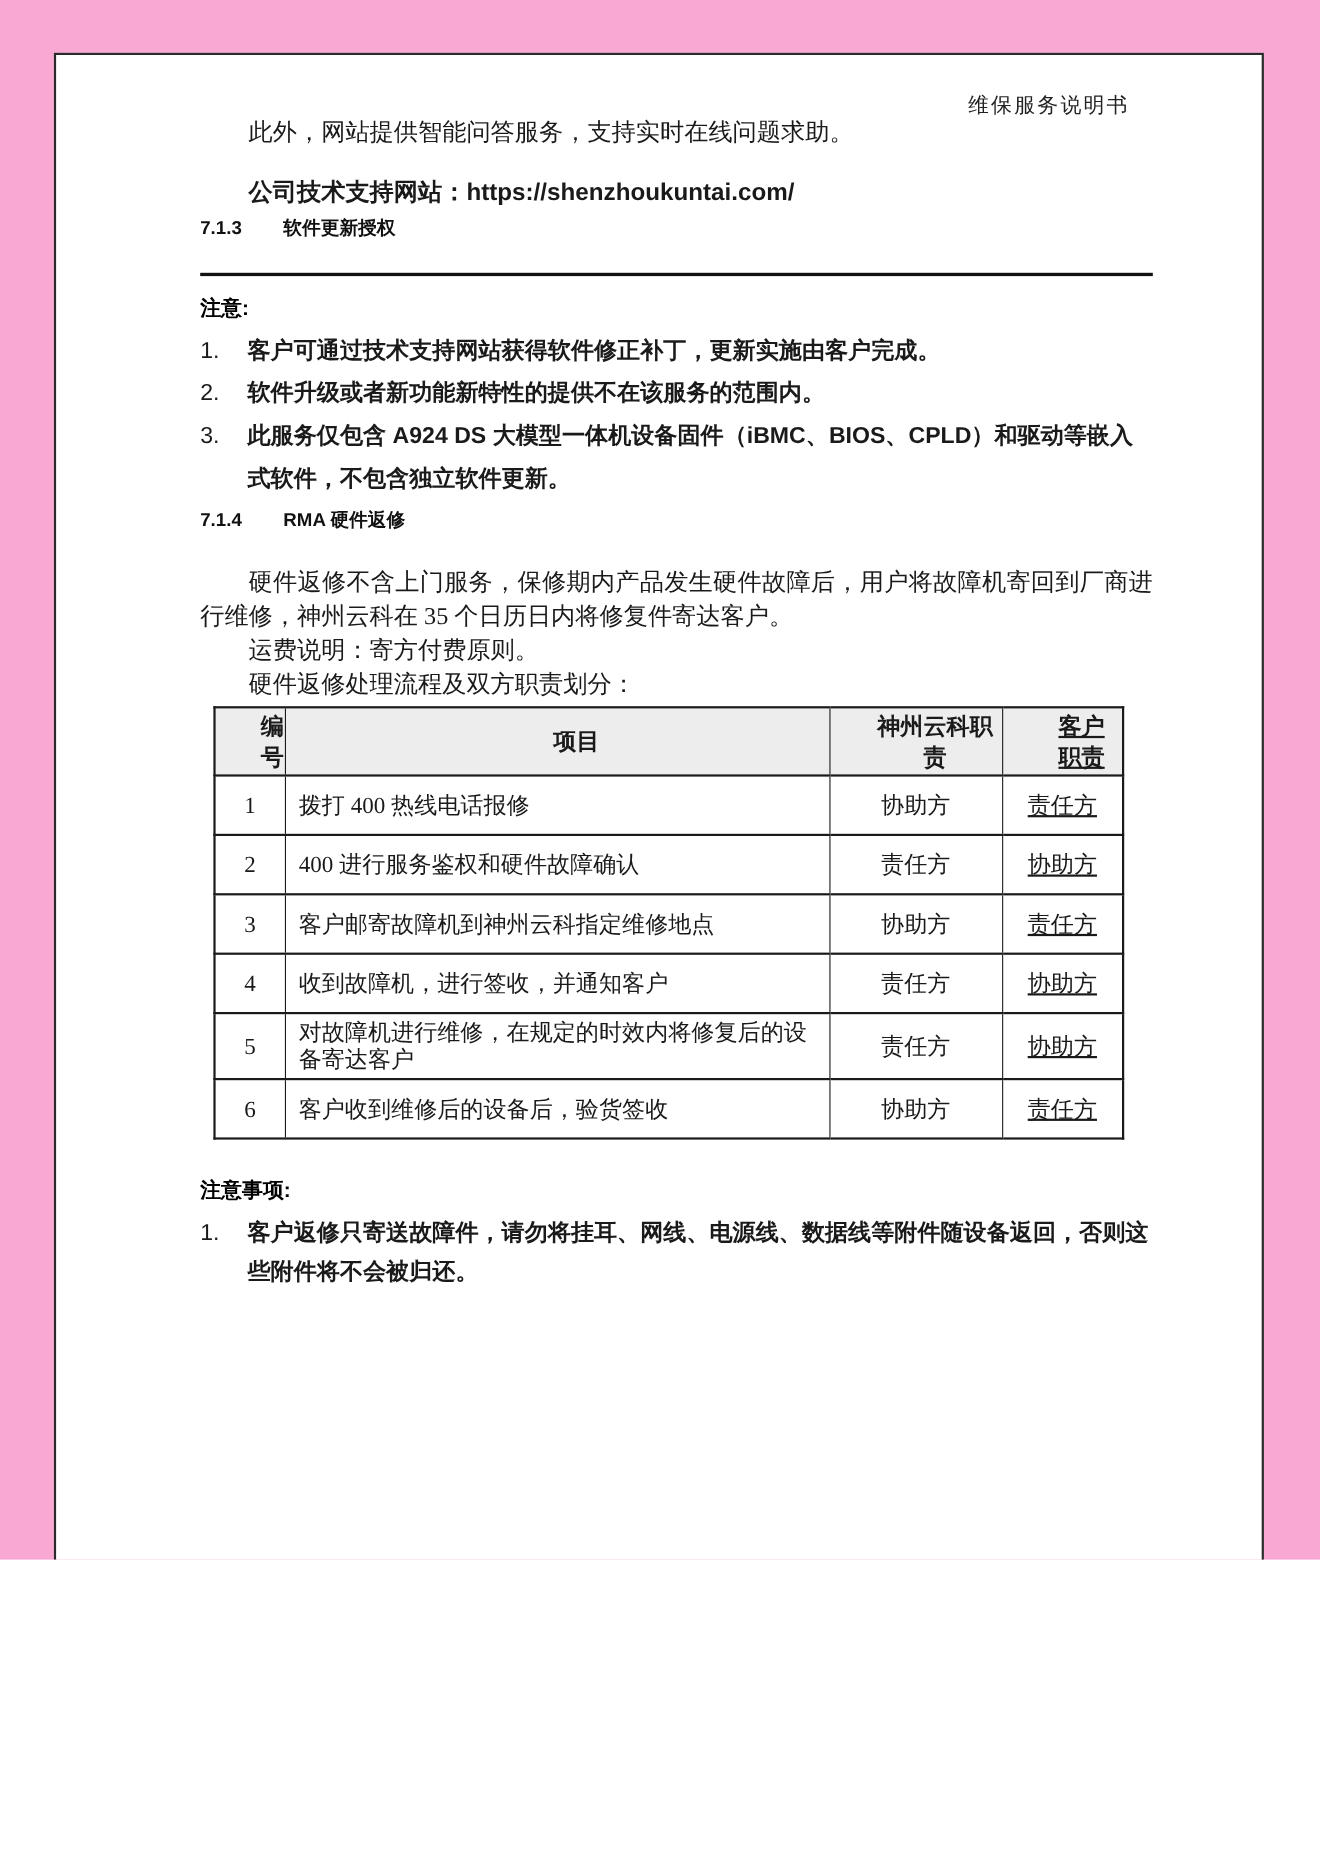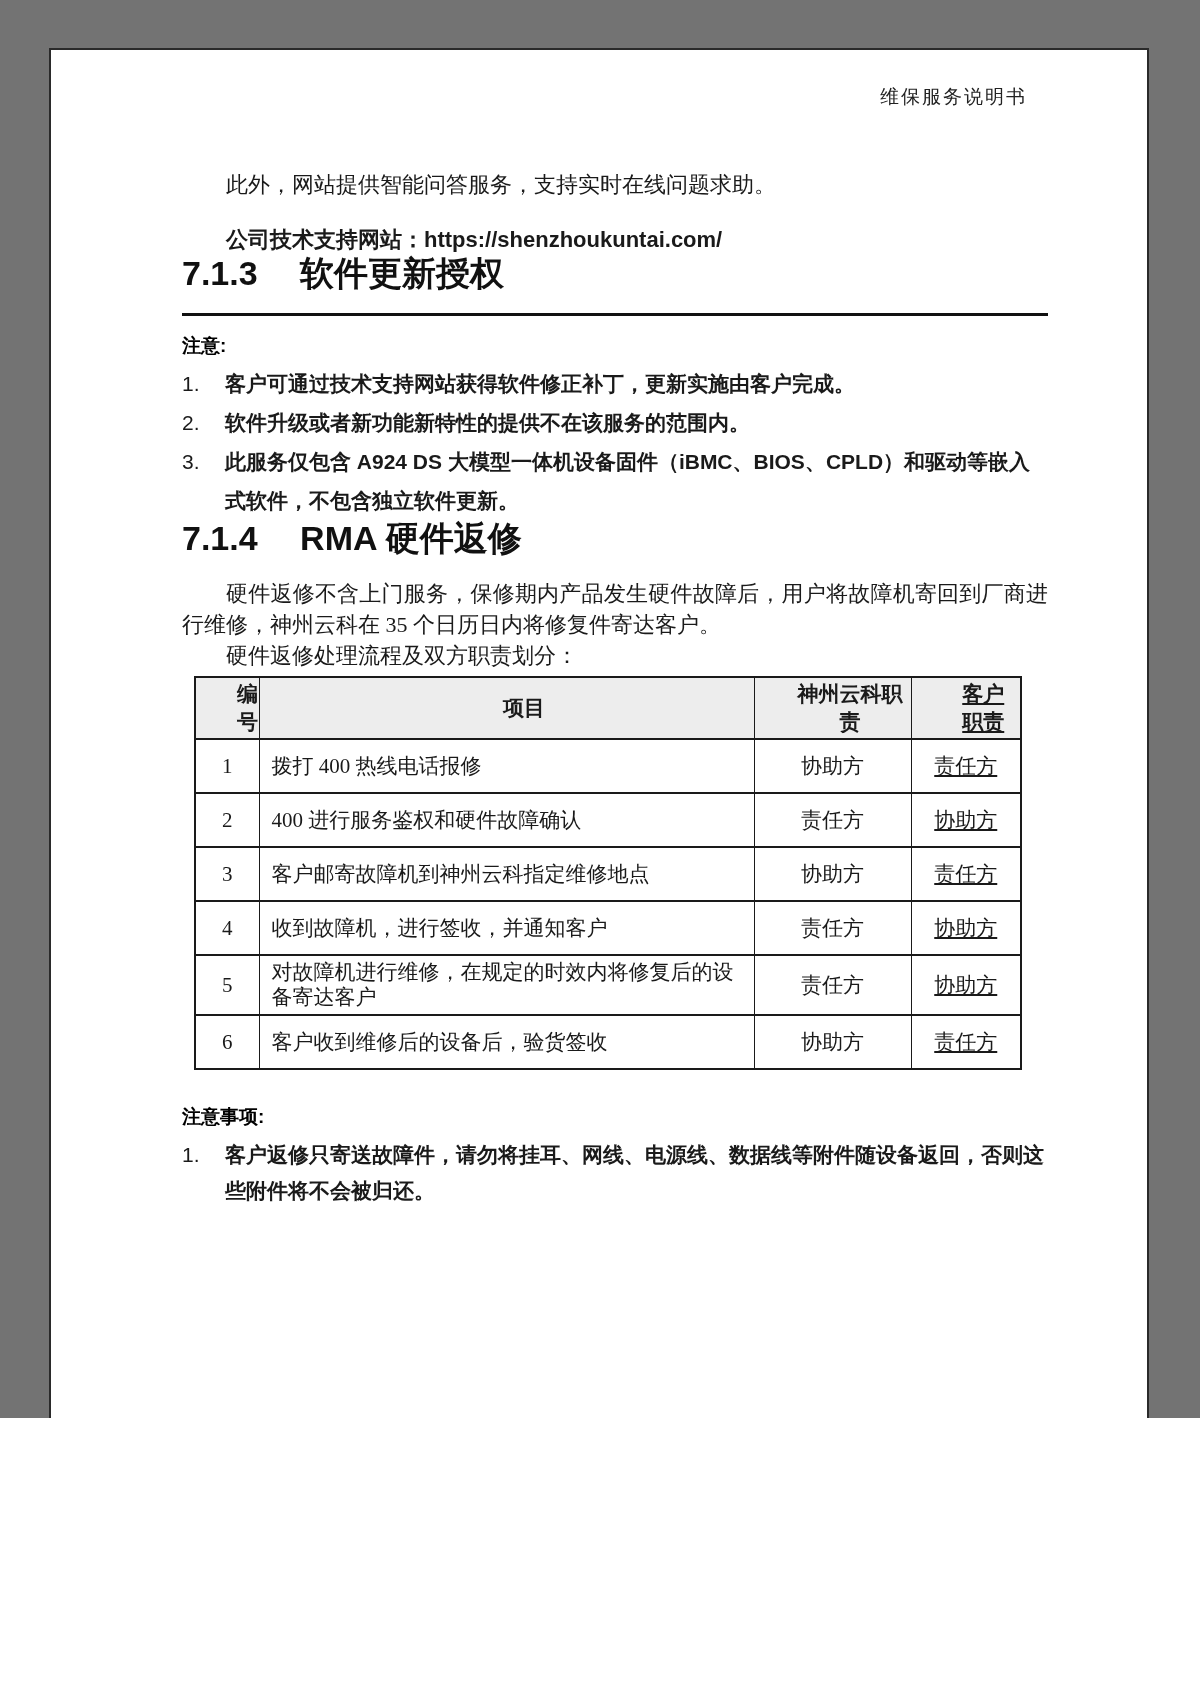--- a/index.html
+++ b/index.html
@@ -1,35 +1,35 @@
 <!DOCTYPE html>
 <html><head>
 <meta charset="utf-8">
 <style>
   html,body{margin:0;padding:0;background:#fff;}
   .page{
-    position:relative;width:1200px;height:1418px;background:#737373;
+    position:relative;width:1200px;height:1418px;background:#f9a8d4;
     overflow:hidden;color:#1a1a1a;
     font-family:"Liberation Sans",sans-serif;
   }
   .frame{
     position:absolute;left:49px;top:48px;width:1096px;height:1594px;
     border:2px solid #2a2a2a;background:#fff;
   }
   .doc-header{
     position:absolute;top:34px;right:120px;
     font-family:"Liberation Serif",serif;
     font-size:19px;line-height:26px;letter-spacing:2px;color:#222;
   }
   .content{position:absolute;left:131px;top:0;width:866px;}
   .p-sans{font-size:22px;line-height:30px;text-indent:2em;margin:0;}
-  .p1{margin-top:120px;}
+  .p1{margin-top:55px;}
   .p2{margin-top:25px;font-weight:bold;}
   h2.sec{
-    font-size:34px;line-height:36px;font-weight:600;margin:0;color:#111;
+    font-size:17px;line-height:36px;font-weight:600;margin:0;color:#111;
   }
   .h713{margin-top:40px;}
   .h714{margin-top:42px;}
   h2.sec .num{display:inline-block;margin-right:33px;font-weight:600;}
   .body713{
     font-size:22px;line-height:52px;text-indent:2em;text-align:justify;
     margin:16px 0 0 0;
   }
   .divider{margin-top:22px;height:3px;background:#111;width:100%;}
   .notice-label{
@@ -113,20 +113,21 @@
         </li>
       </ul>
 
       <h2 class="sec h714">
         <span class="num">7.1.4</span>
         <span>RMA 硬件返修</span>
       </h2>
 
       <div class="serif-block">
         <p class="para714">硬件返修不含上门服务，保修期内产品发生硬件故障后，用户将故障机寄回到厂商进行维修，神州云科在 35 个日历日内将修复件寄达客户。</p>
+        <p class="line714">运费说明：寄方付费原则。</p>
         <p class="line714">硬件返修处理流程及双方职责划分：</p>
       </div>
 
       <table class="rma">
         <colgroup>
           <col style="width:64px">
             <col style="width:495px">
           <col style="width:157px">
             <col style="width:110px">
         </colgroup>

